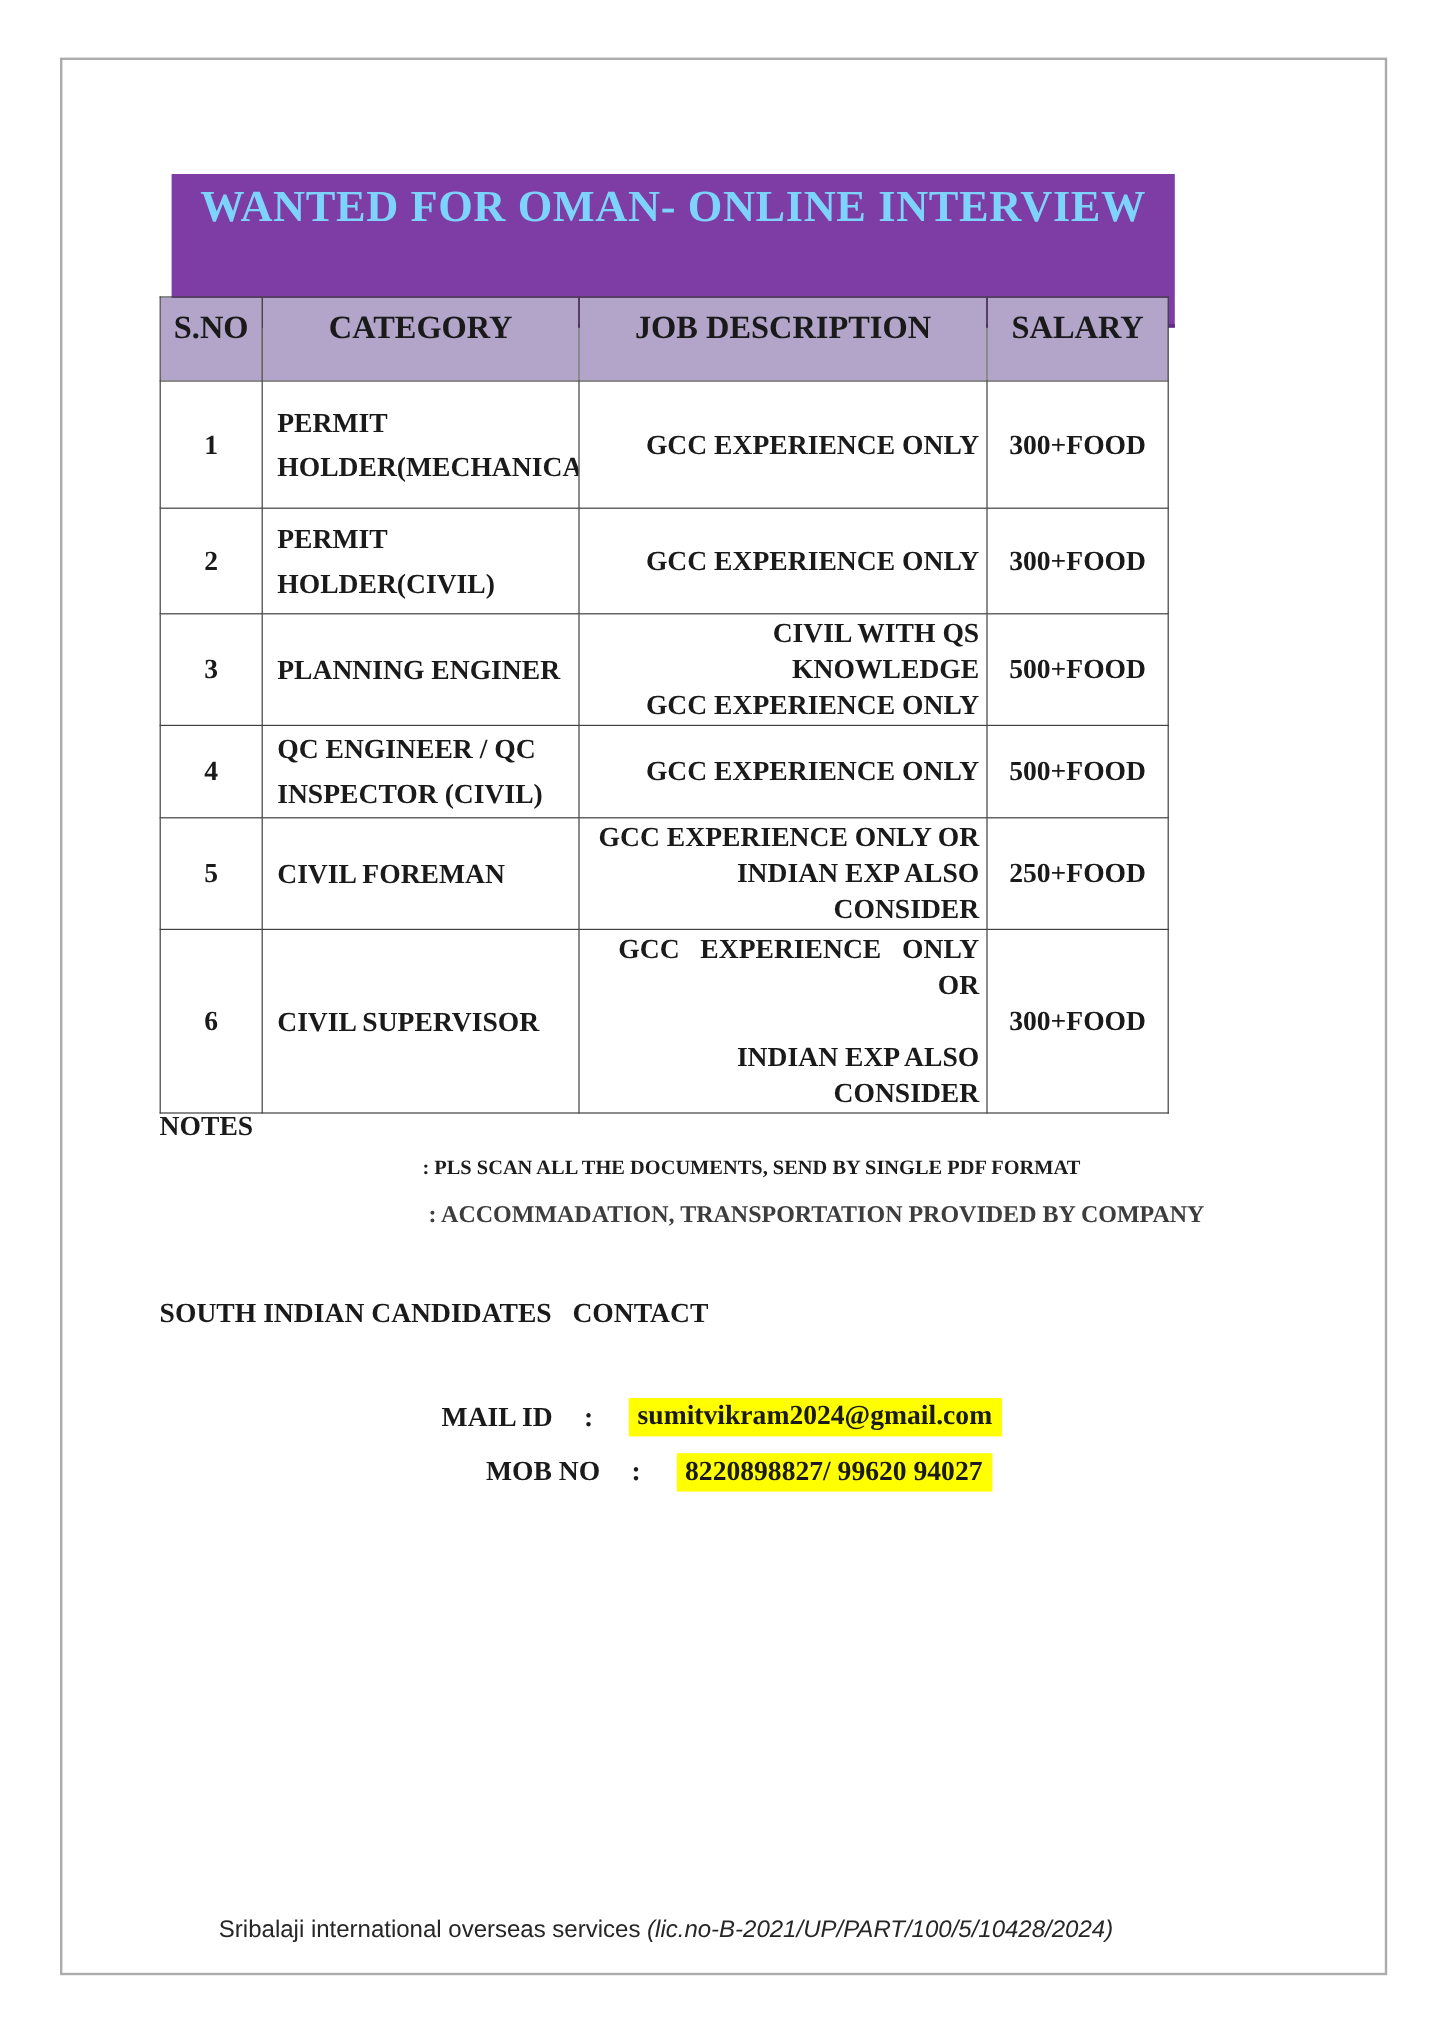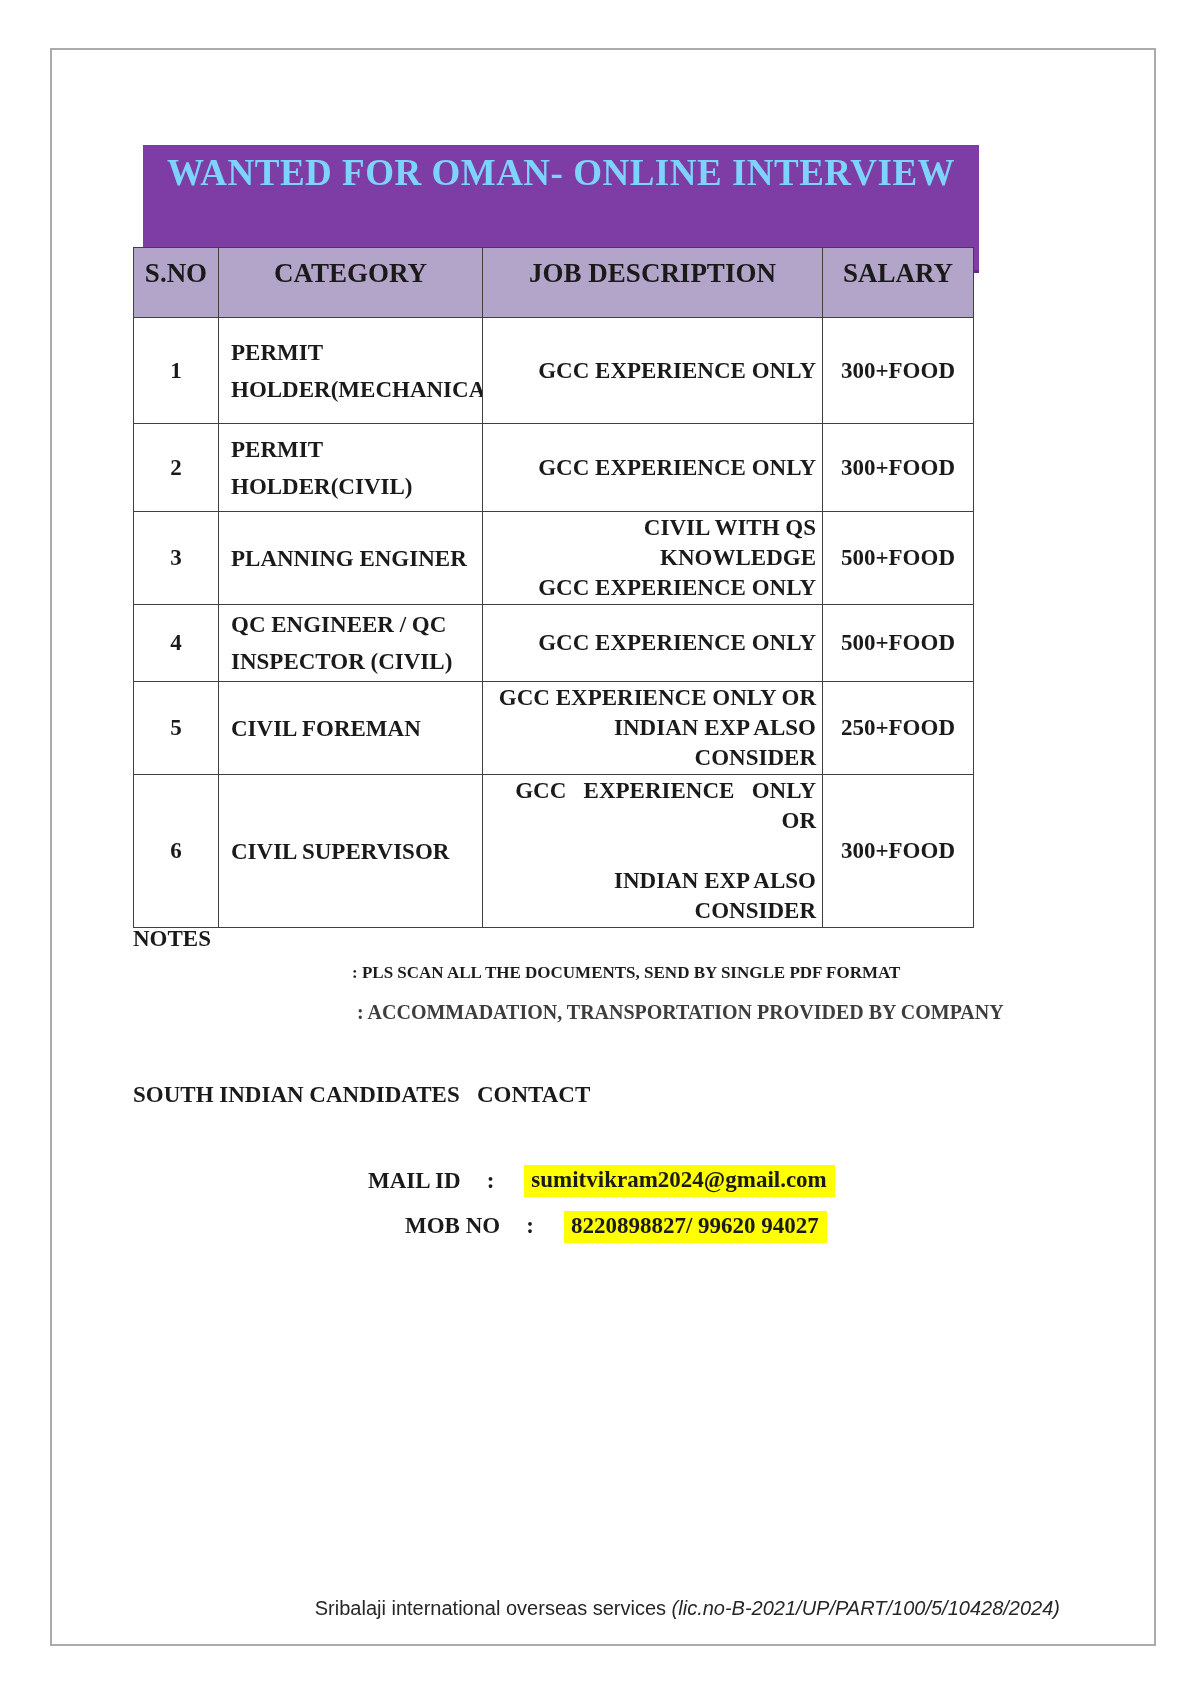--- a/index.html
+++ b/index.html
@@ -52,21 +52,21 @@
   .contact-heading { position:absolute; left:133px; top:1082px; font-size:23px; font-weight:bold; white-space:pre; }
   .mail-line { position:absolute; left:368px; top:1165px; font-size:23px; font-weight:bold; display:flex; align-items:center; }
   .mob-line  { position:absolute; left:405px; top:1211px; font-size:23px; font-weight:bold; display:flex; align-items:baseline; }
   .contact-colon { margin-left:26px; }
   .hl {
     margin-left:30px; background:var(--highlight,#ffff00);
     padding:2px 8px 4px 7px; white-space:pre;
   }
   
   .footer {
-    position:absolute; left:50px; top:1597px; width:1010px; text-align:right;
+    position:absolute; left:50px; top:1597px; width:1010px; text-align:center;
     font-family:"Liberation Sans","DejaVu Sans",sans-serif; font-size:20px; color:#262626;
   }
   .footer .lic { font-style:italic; }
 </style>
 </head>
 <body>
 
 <div class="page">
   <div class="frame"></div>
 

